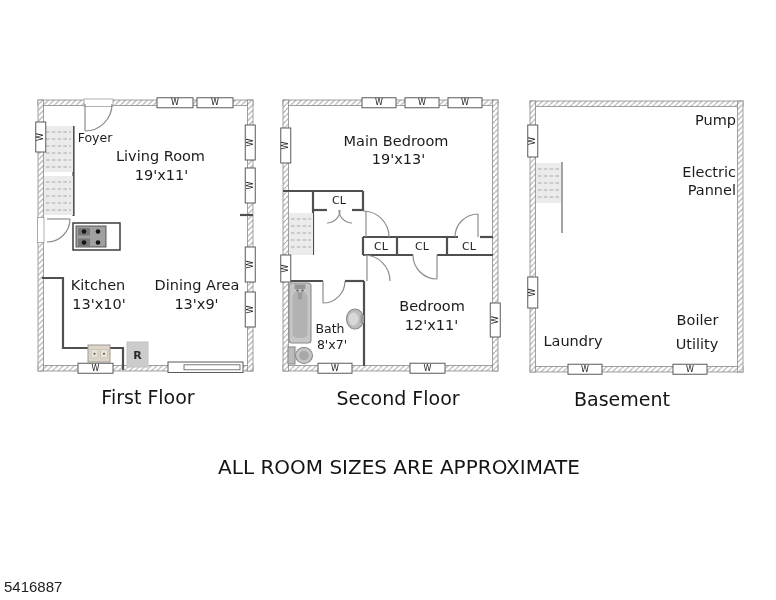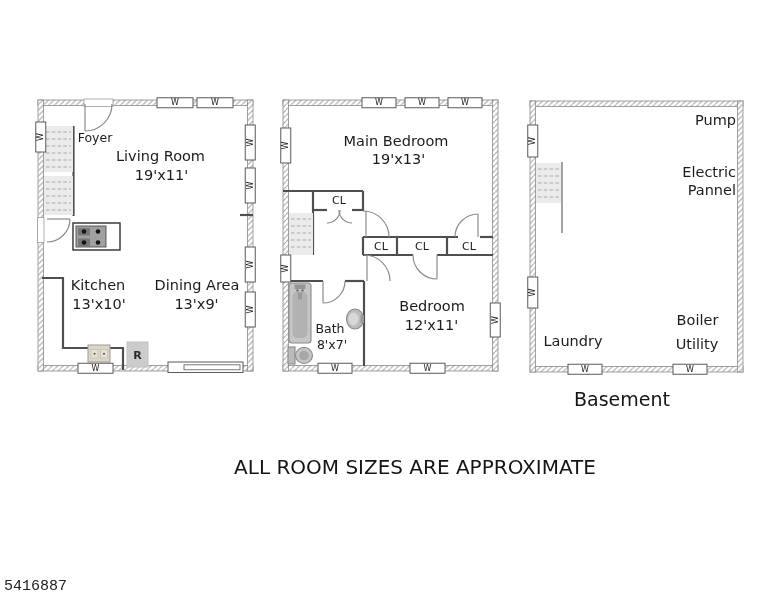--- a/index.html
+++ b/index.html
@@ -26,30 +26,30 @@
   .r-lbl{font-size:11px;font-weight:600;fill:#2a2a2a;}
   .floor-title{
     position:absolute;
     transform:translateX(-50%);
     font-size:19px;
     white-space:nowrap;
     color:#151515;
   }
   .disclaimer{
     position:absolute;
-    left:415px;top:455px;
+    left:399px;top:455px;
     transform:translateX(-50%);
     font-size:20px;
     white-space:nowrap;
     color:#151515;
   }
   .listing{
     position:absolute;
     left:4px;top:578px;
-    font-family:Liberation Mono, monospace;
+    font-family:Liberation Sans, sans-serif;
     font-size:15px;
     color:#222;
   }
   .wall{fill:url(#hatch);stroke:#8a8a8a;stroke-width:0.8;}
   .iwall{stroke:#4f4f4f;stroke-width:2.2;fill:none;}
   .iwall-thin{stroke:#7d7d7d;stroke-width:1.4;fill:none;}
   .win{fill:#ffffff;stroke:#5a5a5a;stroke-width:1;}
   .door{stroke:#8c8c8c;stroke-width:1.2;fill:none;}
   .frame{fill:#ffffff;stroke:#9c9c9c;stroke-width:0.8;}
   .stair{fill:#ebebeb;}
@@ -352,18 +352,20 @@
 
     <text class="room-lbl end" x="736" y="120">Pump</text>
     <text class="room-lbl end" x="736" y="172">Electric</text>
     <text class="room-lbl end" x="736" y="190">Pannel</text>
     <text class="room-lbl" x="573" y="341">Laundry</text>
     <text class="room-lbl" x="697.5" y="320">Boiler</text>
     <text class="room-lbl" x="697" y="343.5">Utility</text>
   </g>
 </svg>
 
+<div class="floor-title" style="left:148px;top:386px">First Floor</div>
+<div class="floor-title" style="left:398px;top:387px">Second Floor</div>
 <div class="floor-title" style="left:622px;top:388px">Basement</div>
 
 <div class="disclaimer">ALL ROOM SIZES ARE APPROXIMATE</div>
 <div class="listing">5416887</div>
 
 </div>
 
 </body></html>

